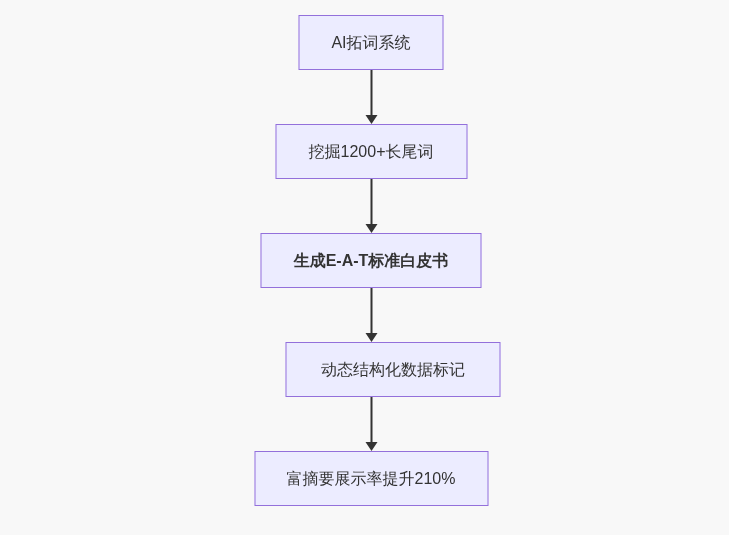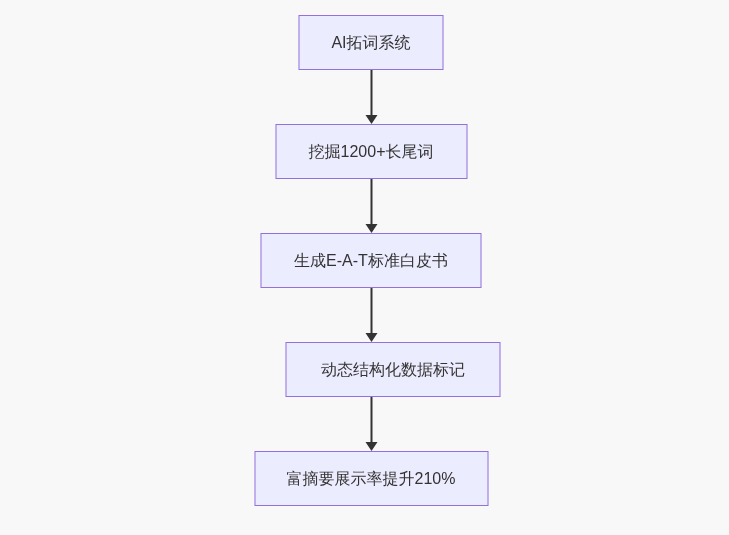--- a/index.html
+++ b/index.html
@@ -37,21 +37,21 @@
     background: #ECECFF;
     border: 1px solid #9370DB;
     color: #333333;
     font-size: 16px;
     line-height: 1;
     white-space: nowrap;
     padding: 16px 12px;
   }
   .node.n1 { min-width: 145px; }
   .node.n2 { min-width: 192px; }
-  .node.n3 { min-width: 221px; }
+  .node.n3 { min-width: 221px; font-weight: bold; }
   .node.n4 { min-width: 215px; margin-left: 44px; }
   .node.n5 { min-width: 234px; text-align: right; }
   .edge {
     height: 54px;
     display: flex;
     flex-direction: column;
     align-items: center;
   }
   .edge .line {
     width: 2px;

